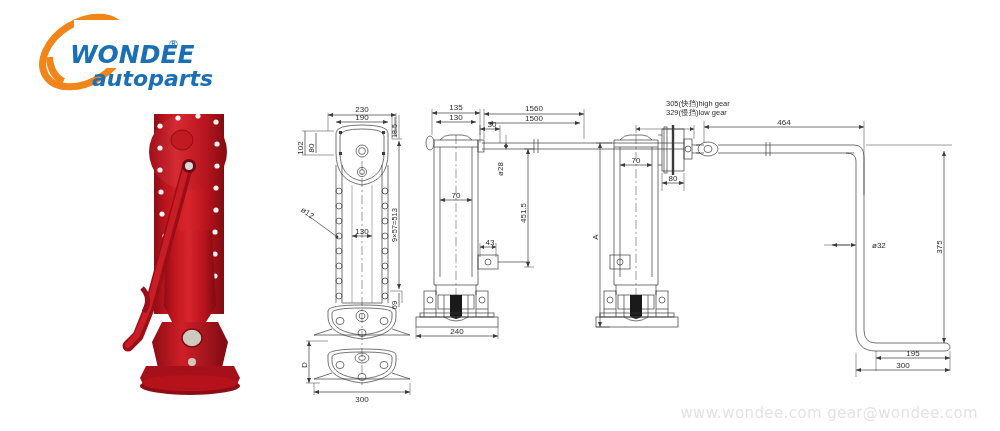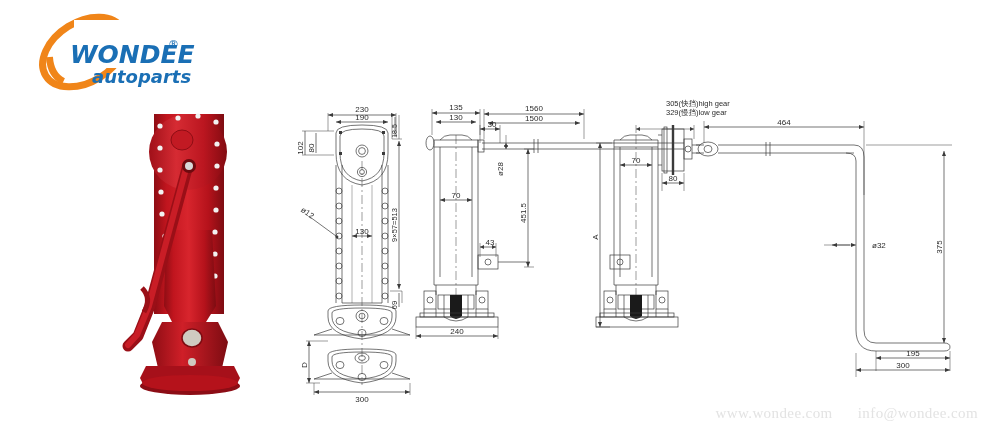--- a/index.html
+++ b/index.html
@@ -20,21 +20,21 @@
     position:absolute;left:48px;top:30px;
     font-family:"DejaVu Sans", sans-serif;
     font-weight:bold;font-style:italic;
     font-size:25px;color:#1a6fb5;letter-spacing:0px;
     line-height:1;
   }
   .logo-sub{
     position:absolute;left:70px;top:56px;
     font-family:"DejaVu Sans", sans-serif;
     font-weight:bold;font-style:italic;
-    font-size:18px;color:#1a6fb5;letter-spacing:0px;
+    font-size:22px;color:#1a6fb5;letter-spacing:0px;
     line-height:1;
   }
   .logo-reg{
     position:absolute;left:146px;top:26px;
     font-family:"DejaVu Sans", sans-serif;
     font-size:11px;color:#1a6fb5;
   }
 
   
   .photo{position:absolute;left:110px;top:110px;width:160px;height:290px;}
@@ -44,21 +44,21 @@
 
   
   .footer{
     position:absolute;left:0;bottom:9px;width:1000px;
     text-align:right;padding-right:22px;
     box-sizing:border-box;
     font-family:"DejaVu Sans", sans-serif;
     font-size:15px;color:#e3e3e3;
     letter-spacing:0.4px;
   }
-  .footer span{margin-left:20px;font-family:Liberation Serif, serif;}
+  .footer span{}
 
   svg{display:block;}
   svg text{font-family:"Liberation Sans", sans-serif;}
 </style>
 </head>
 <body>
 
 <div id="page">
 
   <div class="logo-wrap">
@@ -499,16 +499,16 @@
         <text x="588" y="153" text-anchor="start">ø32</text>
         <text x="0" y="0" transform="translate(658,152) rotate(-90)">375</text>
         <text x="629" y="261">195</text>
         <text x="619" y="273">300</text>
       </g>
     </svg>
   </div>
 
   <div class="footer">
     <span>www.wondee.com</span>
-    <span>info@wondee.com</span>
+    <span>gear@wondee.com</span>
   </div>
 
 </div>
 
 </body></html>

